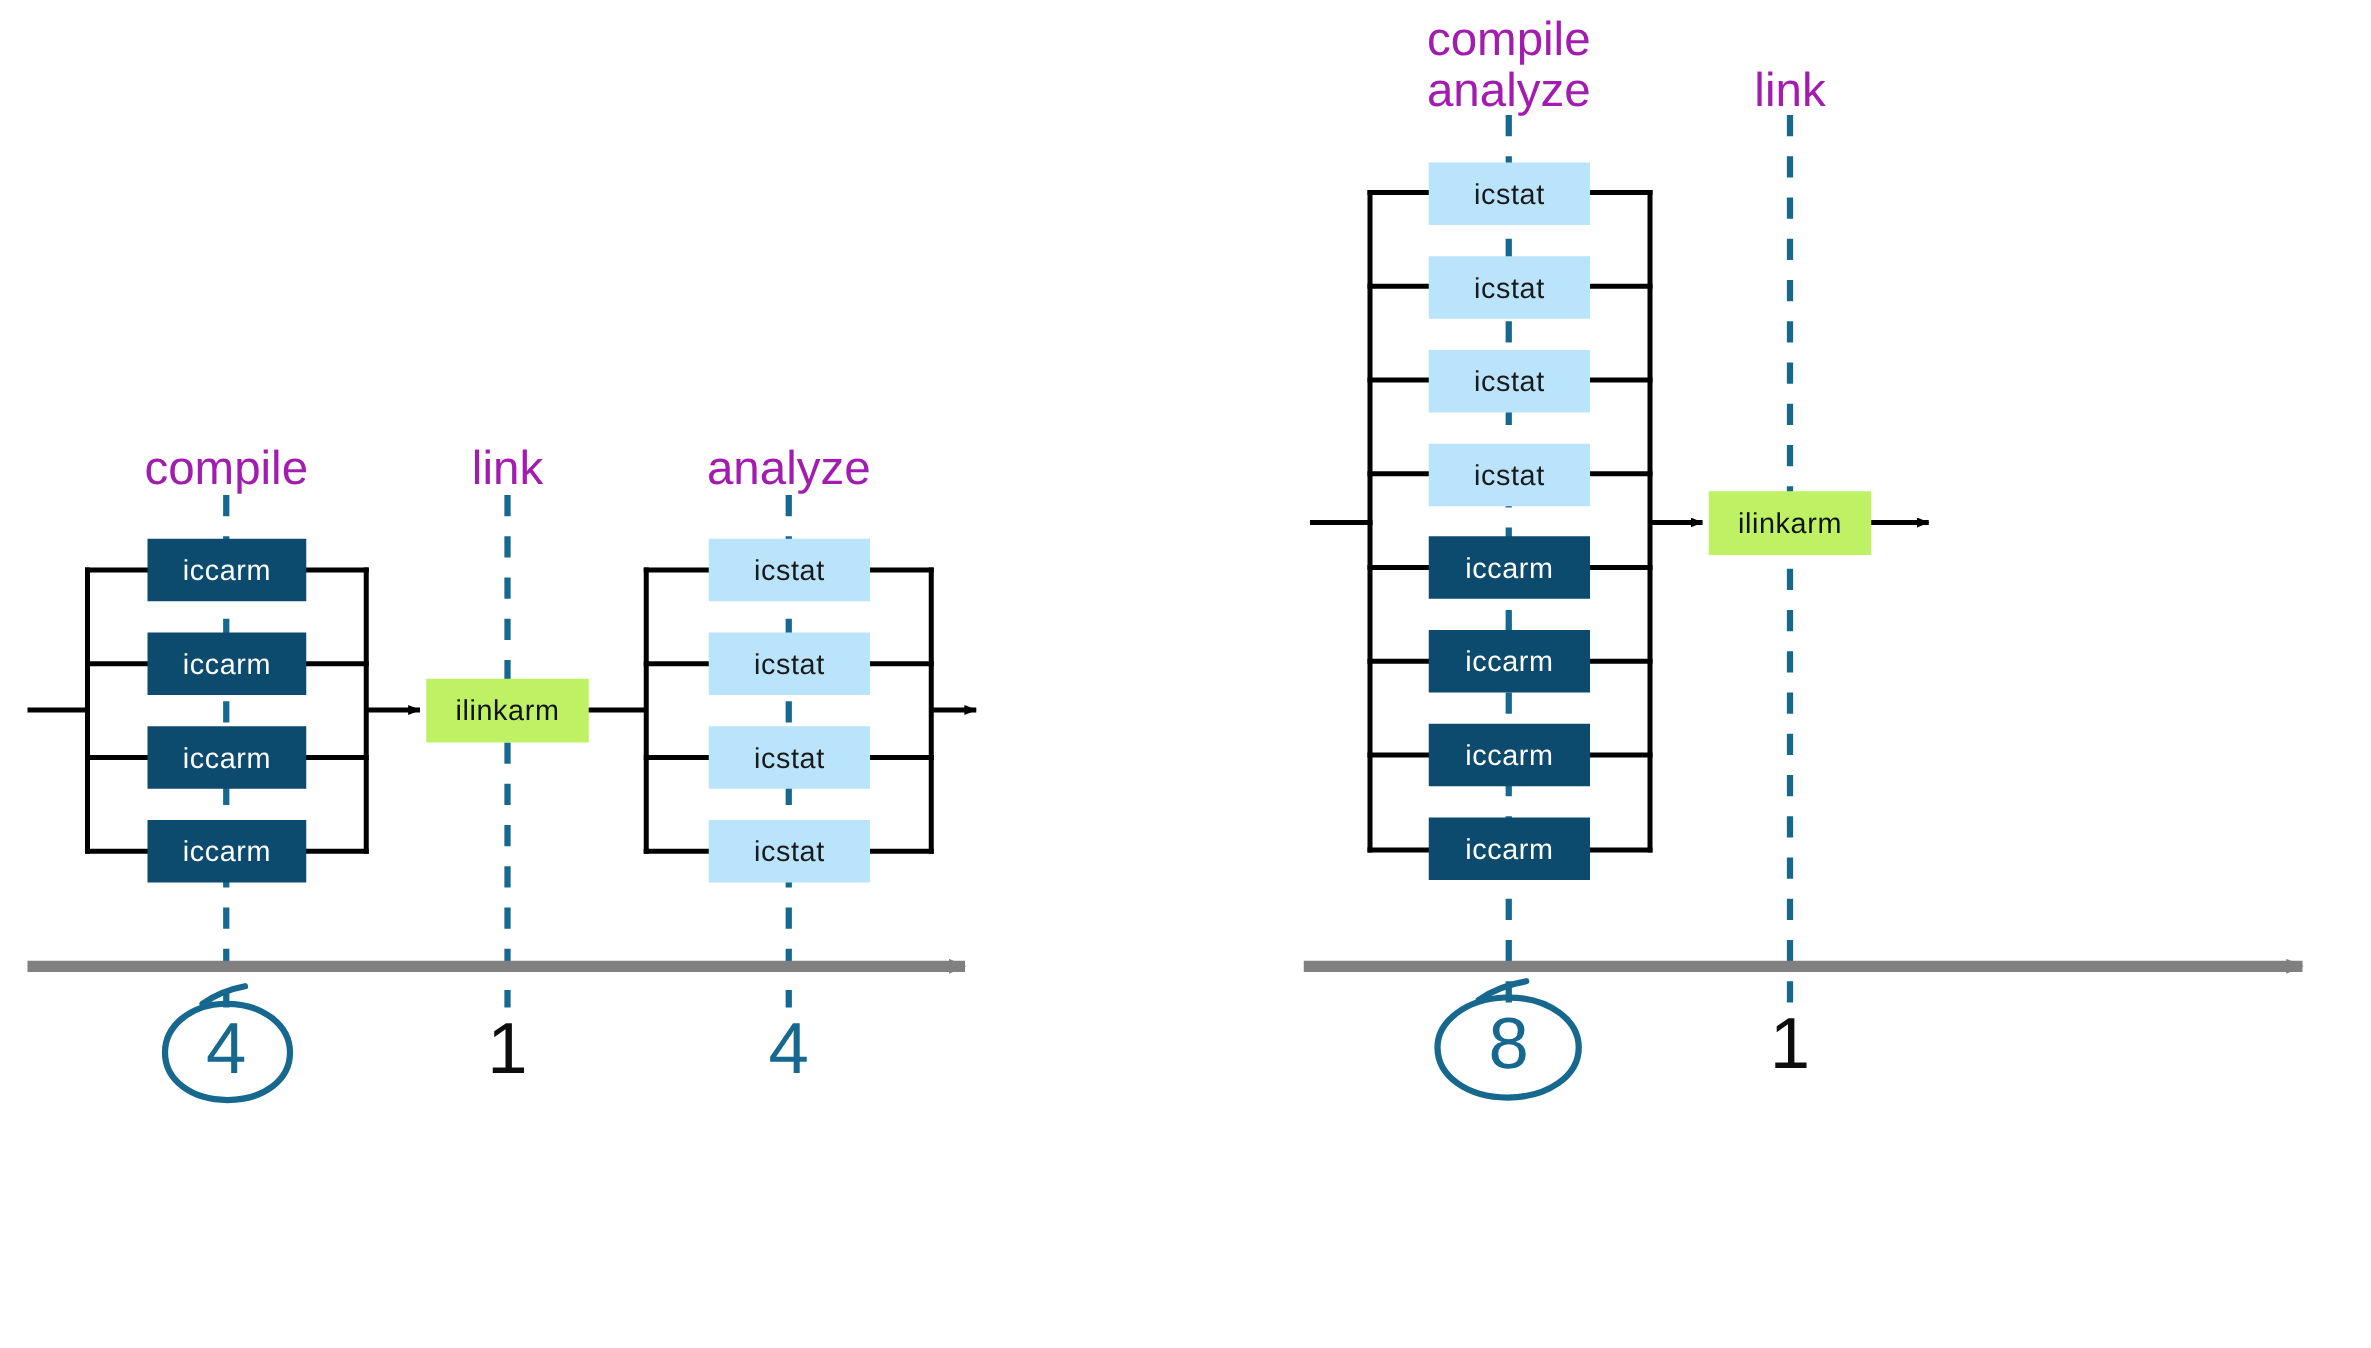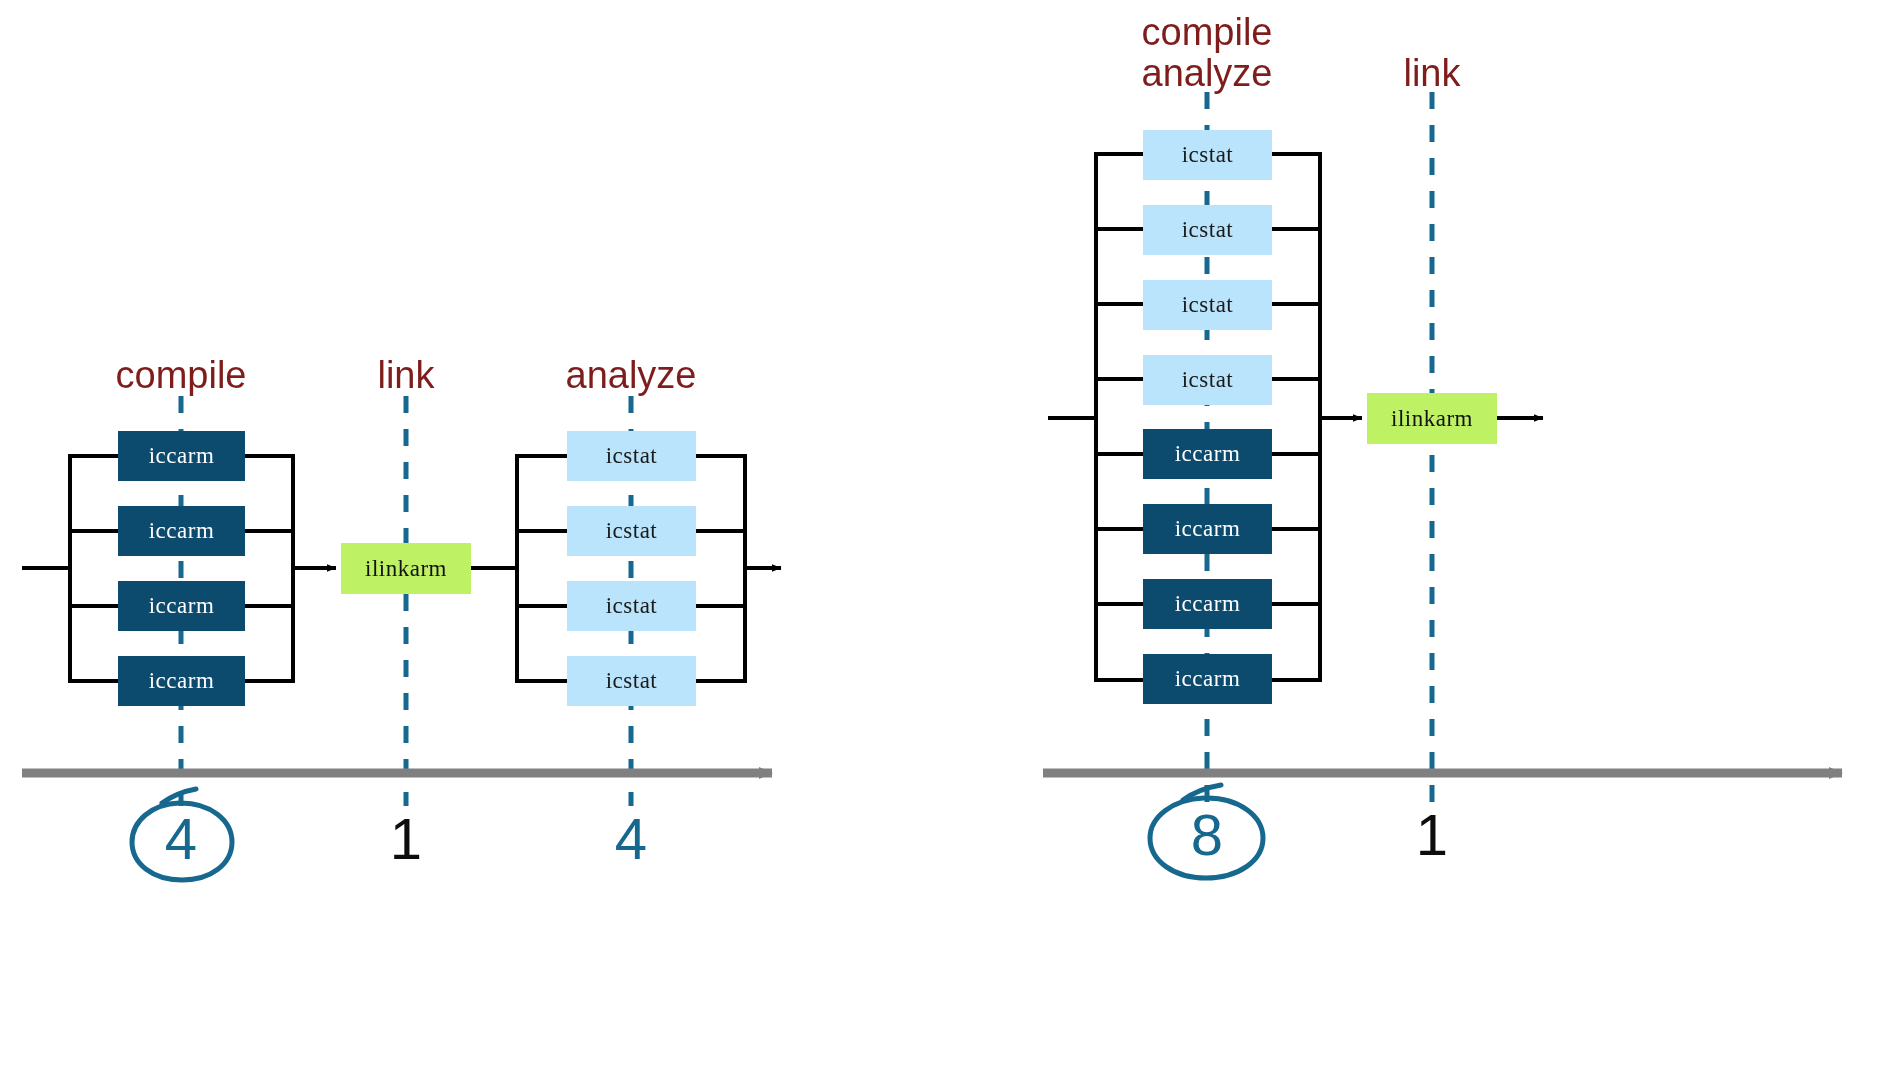--- a/index.html
+++ b/index.html
@@ -7,30 +7,30 @@
     width:1897px;height:1078px;position:relative;overflow:hidden;
     font-family:"Liberation Sans",sans-serif;
   }
   .stage{position:absolute;left:0;top:0;width:1897px;height:1078px;}
   svg.layer{position:absolute;left:0;top:0;width:1897px;height:1078px;}
 
   .phase-label{
     position:absolute;
     font-family:"Liberation Sans",sans-serif;
     font-size:38px;
-    color:#7f1d1d;
+    color:#a21caf;
     white-space:pre;
     text-align:center;
     line-height:1.08;
     letter-spacing:0px;
   }
   .node{
     position:absolute;
     display:flex;align-items:center;justify-content:center;
-    font-family:Liberation Serif, serif;
+    font-family:Liberation Sans, sans-serif;
     font-size:23px;
     letter-spacing:0.5px;
     box-sizing:border-box;
     text-align:right;
   }
   .node.gray{background:#0c4a6e;color:#ffffff;}
   .node.blue{background:#b9e4fb;color:#1a1a1a;}
   .node.orange{background:#bef264;color:#121212;}
 
   .count{

